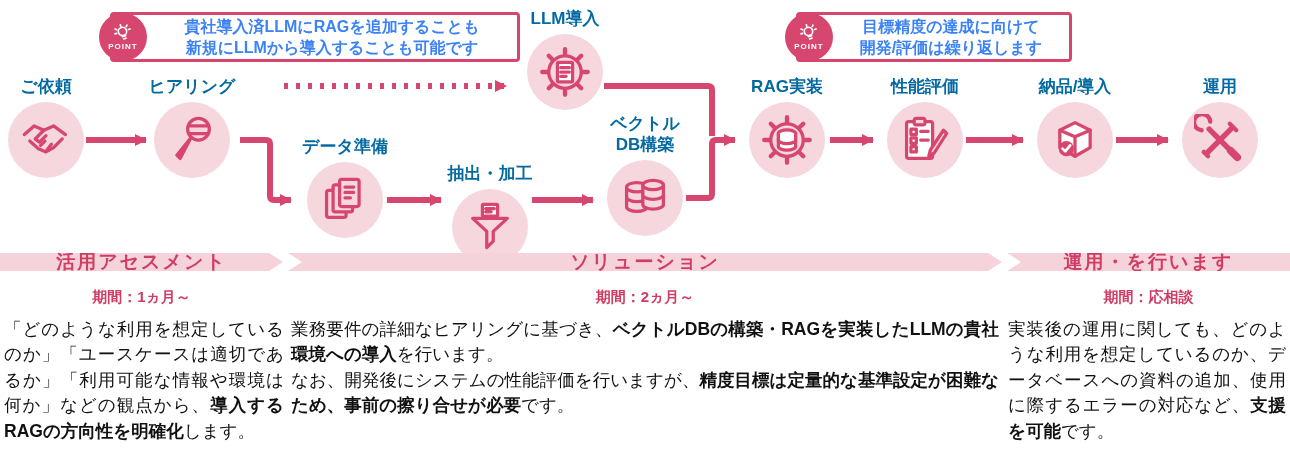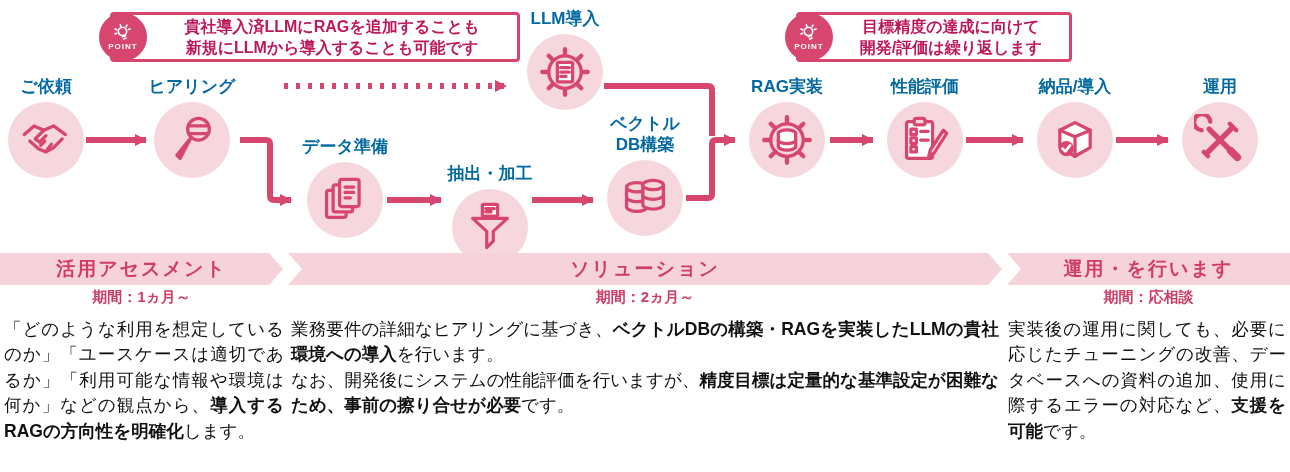--- a/index.html
+++ b/index.html
@@ -10,27 +10,27 @@
   .step{position:absolute;width:100px;display:flex;flex-direction:column;align-items:center;gap:5px;}
   .step-label{font-weight:bold;font-size:17px;line-height:21px;text-align:center;white-space:pre-line;color:#0369a1;}
   .circle{width:76px;height:76px;border-radius:50%;background:#f7d7de;display:flex;align-items:center;justify-content:center;}
   .circle svg{width:52px;height:52px;}
 
   
   #connectors{position:absolute;left:0;top:0;}
 
   
   .callout{position:absolute;height:50px;background:#fff;border:3px solid #d6466e;border-radius:4px;display:flex;align-items:center;justify-content:center;box-sizing:border-box;}
-  .callout-text{text-align:center;font-weight:bold;font-size:16px;line-height:21px;color:#be185d;}
+  .callout-text{text-align:center;font-weight:bold;font-size:16px;line-height:21px;color:#3b82f6;}
   .badge{position:absolute;left:-14px;top:50%;transform:translateY(-50%);width:48px;height:48px;border-radius:50%;background:#d6466e;display:flex;flex-direction:column;align-items:center;justify-content:center;gap:0;}
   .badge svg{width:20px;height:20px;transform:rotate(-18deg);}
   .badge-text{color:#fff;font-size:8px;font-weight:bold;letter-spacing:1px;line-height:8px;}
 
   
-  .band{position:absolute;top:253px;height:32px;background:#f6d3da;display:flex;align-items:center;justify-content:center;text-align:right;}
+  .band{position:absolute;top:253px;height:18px;background:#f6d3da;display:flex;align-items:center;justify-content:center;text-align:right;}
   .band span{font-weight:bold;font-size:19px;color:#cf3c64;letter-spacing:2px;}
   .band1{clip-path:polygon(0 0,calc(100% - 14px) 0,100% 50%,calc(100% - 14px) 100%,0 100%);}
   .band2{clip-path:polygon(0 0,calc(100% - 14px) 0,100% 50%,calc(100% - 14px) 100%,0 100%,14px 50%);}
   .band3{clip-path:polygon(0 0,100% 0,100% 100%,0 100%,14px 50%);}
   .period{position:absolute;top:288px;height:18px;text-align:center;font-weight:bold;font-size:15px;color:#cf3c64;}
 
   
   .desc{position:absolute;top:317px;font-size:17.5px;line-height:1.45;color:#111;text-align:justify;}
 </style>
 </head>
@@ -236,15 +236,15 @@
   <div class="band band3" style="left:1007px;width:283px;">
     <span>運用・を行います</span>
   </div>
 
   <div class="period" style="left:0;width:283px;">期間：1ヵ月～</div>
   <div class="period" style="left:288px;width:714px;">期間：2ヵ月～</div>
   <div class="period" style="left:1007px;width:283px;text-align:center;">期間：応相談</div>
 
   <div class="desc" style="left:4px;width:280px;"><span>「どのような利用を想定しているのか」「ユースケースは適切であるか」「利用可能な情報や環境は何か」などの観点から、</span><span style="font-weight: 700;">導入するRAGの方向性を明確化</span><span>します。</span></div>
   <div class="desc" style="left:291px;width:708px;"><span>業務要件の詳細なヒアリングに基づき、</span><span style="font-weight: 700;">ベクトルDBの構築・RAGを実装したLLMの貴社環境への導入</span><span>を行います。</span><br><span>なお、開発後にシステムの性能評価を行いますが、</span><span style="font-weight: 700;">精度目標は定量的な基準設定が困難なため、事前の擦り合せが必要</span><span>です。</span></div>
-  <div class="desc" style="left:1008px;width:278px;"><span>実装後の運用に関しても、必要に応じたチューニングの改善、データベースへの資料の追加、使用に際するエラーの対応など、</span><span style="font-weight: 700;">支援を可能</span><span>です。</span></div>
+  <div class="desc" style="left:1008px;width:278px;"><span>実装後の運用に関しても、どのような利用を想定しているのか、データベースへの資料の追加、使用に際するエラーの対応など、</span><span style="font-weight: 700;">支援を可能</span><span>です。</span></div>
 
 </div>
 
 </body></html>

